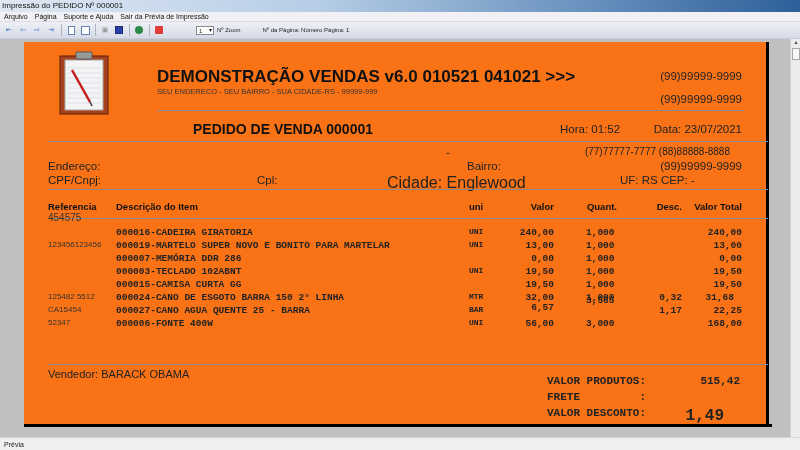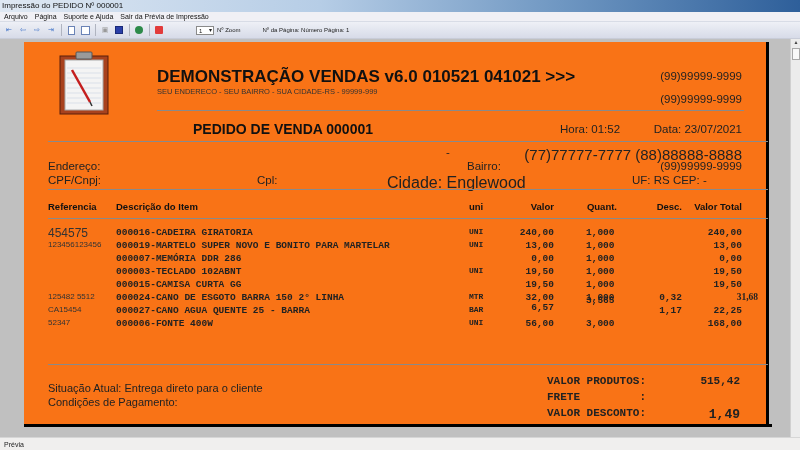--- a/index.html
+++ b/index.html
@@ -92,42 +92,42 @@
     <div class="abs cell-r" style="right:24px;top:28px;font-size:11.5px;color:#222;">(99)99999-9999</div>
     <div class="abs cell-r" style="right:24px;top:51px;font-size:11.5px;color:#222;">(99)99999-9999</div>
     <div class="hr" style="left:133px;width:587px;top:68px;"></div>
 
     <div class="abs" style="left:133px;top:79px;font-size:14px;font-weight:bold;color:#111;margin-left:36px;">PEDIDO DE VENDA 000001</div>
     <div class="abs" style="left:536px;top:81px;font-size:11.5px;color:#222;">Hora: 01:52</div>
     <div class="abs cell-r" style="right:24px;top:81px;font-size:11.5px;color:#222;">Data: 23/07/2021</div>
     <div class="hr" style="top:99px;"></div>
 
     <div class="abs" style="left:422px;top:104px;font-size:11.5px;color:#222;">-</div>
-    <div class="abs cell-r" style="right:24px;top:104px;font-size:15px;color:#222;margin-left:36px;">(77)77777-7777  (88)88888-8888</div>
+    <div class="abs cell-r" style="right:36px;top:104px;font-size:10px;color:#222;margin-left:36px;">(77)77777-7777  (88)88888-8888</div>
     <div class="abs" style="left:24px;top:118px;font-size:11.5px;color:#222;">Endereço:</div>
     <div class="abs" style="left:443px;top:118px;font-size:11.5px;color:#222;">Bairro:</div>
     <div class="abs cell-r" style="right:24px;top:118px;font-size:11.5px;color:#222;">(99)99999-9999</div>
     <div class="abs" style="left:24px;top:132px;font-size:11.5px;color:#222;">CPF/Cnpj:</div>
     <div class="abs" style="left:233px;top:132px;font-size:11.5px;color:#222;">Cpl:</div>
     <div class="abs" style="left:363px;top:132px;font-size:16px;color:#222;">Cidade: Englewood</div>
-    <div class="abs" style="left:596px;top:132px;font-size:11.5px;color:#222;margin-left:12px;">UF: RS  CEP:     -</div>
+    <div class="abs" style="left:596px;top:132px;font-size:11.5px;color:#222;">UF: RS  CEP:     -</div>
     <div class="hr" style="top:147px;"></div>
 
     <div class="abs" style="left:24px;top:159px;font-size:9.5px;font-weight:bold;color:#111;">Referencia</div>
     <div class="abs" style="left:92px;top:159px;font-size:9.5px;font-weight:bold;color:#111;">Descrição do Item</div>
     <div class="abs" style="left:445px;top:159px;font-size:9.5px;font-weight:bold;color:#111;">uni</div>
     <div class="abs cell-r" style="right:212px;top:159px;font-size:9.5px;font-weight:bold;color:#111;">Valor</div>
     <div class="abs cell-r" style="right:149px;top:159px;font-size:9.5px;font-weight:bold;color:#111;">Quant.</div>
     <div class="abs cell-r" style="right:84px;top:159px;font-size:9.5px;font-weight:bold;color:#111;">Desc.</div>
     <div class="abs cell-r" style="right:24px;top:159px;font-size:9.5px;font-weight:bold;color:#111;">Valor Total</div>
     <div class="hr" style="top:176px;"></div>
 
     <div>
       <div>
-        <div class="abs" style="left:24px;top:184px;font-size:12px;color:#333;">454575</div>
+        <div class="abs" style="left:24px;top:170px;font-size:10px;color:#333;">454575</div>
         <div class="abs mono" style="left:92px;top:185px;">000016-CADEIRA GIRATORIA</div>
         <div class="abs mono" style="left:445px;top:185px;font-size:8px;">UNI</div>
         <div class="abs mono cell-r" style="right:212px;top:185px;">240,00</div>
         <div class="abs mono" style="left:562px;top:185px;">1,000</div>
         <div class="abs mono cell-r" style="right:84px;top:185px;"></div>
         <div class="abs mono cell-r" style="right:24px;top:185px;">240,00</div>
       </div>
       <div>
         <div class="abs" style="left:24px;top:198px;font-size:8px;color:#333;">123456123456</div>
         <div class="abs mono" style="left:92px;top:198px;">000019-MARTELO SUPER NOVO E BONITO PARA MARTELAR</div>
@@ -164,21 +164,21 @@
         <div class="abs mono cell-r" style="right:84px;top:237px;"></div>
         <div class="abs mono cell-r" style="right:24px;top:237px;">19,50</div>
       </div>
       <div>
         <div class="abs" style="left:24px;top:250px;font-size:8px;color:#333;">125482 5512</div>
         <div class="abs mono" style="left:92px;top:250px;">000024-CANO DE ESGOTO BARRA 150 2° LINHA</div>
         <div class="abs mono" style="left:445px;top:250px;font-size:8px;">MTR</div>
         <div class="abs mono cell-r" style="right:212px;top:250px;">32,00</div>
         <div class="abs mono" style="left:562px;top:250px;">1,000</div>
         <div class="abs mono cell-r" style="right:84px;top:250px;">0,32</div>
-        <div class="abs mono cell-r" style="right:8px;top:250px;font-family:Liberation Serif, serif;">31,68</div>
+        <div class="abs mono cell-r" style="right:32px;top:250px;">31,68</div>
       </div>
       <div>
         <div class="abs" style="left:24px;top:263px;font-size:8px;color:#333;">CA15454</div>
         <div class="abs mono" style="left:92px;top:263px;">000027-CANO AGUA QUENTE 25 - BARRA</div>
         <div class="abs mono" style="left:445px;top:263px;font-size:8px;">BAR</div>
         <div class="abs mono cell-r" style="right:212px;top:260px;">6,57</div>
         <div class="abs mono" style="left:562px;top:253px;font-family:Liberation Mono, monospace;">3,565</div>
         <div class="abs mono cell-r" style="right:84px;top:263px;">1,17</div>
         <div class="abs mono cell-r" style="right:24px;top:263px;">22,25</div>
       </div>
@@ -188,30 +188,29 @@
         <div class="abs mono" style="left:445px;top:276px;font-size:8px;">UNI</div>
         <div class="abs mono cell-r" style="right:212px;top:276px;">56,00</div>
         <div class="abs mono" style="left:562px;top:276px;">3,000</div>
         <div class="abs mono cell-r" style="right:84px;top:276px;"></div>
         <div class="abs mono cell-r" style="right:24px;top:276px;">168,00</div>
       </div>
     </div>
 
     <div class="hr" style="top:322px;"></div>
 
-    <div class="abs" style="left:24px;top:340px;font-size:11px;color:#222;">Situação Atual: Entrega direto para o cliente</div>
-    <div class="abs" style="left:24px;top:354px;font-size:11px;color:#222;">Condições de Pagamento:</div>
+    <div class="abs" style="left:24px;top:326px;font-size:11px;color:#222;">Vendedor: BARACK OBAMA</div>
 
     <div>
       <div class="abs mono" style="left:523px;top:333px;font-size:11px;white-space:pre;">VALOR PRODUTOS:</div>
       <div class="abs mono cell-r" style="right:26px;top:333px;font-size:11px;">515,42</div>
       <div class="abs mono" style="left:523px;top:349px;font-size:11px;white-space:pre;">FRETE         :</div>
       <div class="abs mono cell-r" style="right:26px;top:349px;font-size:11px;"></div>
       <div class="abs mono" style="left:523px;top:365px;font-size:11px;white-space:pre;">VALOR DESCONTO:</div>
-      <div class="abs mono cell-r" style="right:26px;top:365px;font-size:13px;">1,49</div>
+      <div class="abs mono cell-r" style="right:42px;top:365px;font-size:16px;">1,49</div>
       <div class="abs mono" style="left:523px;top:381px;font-size:11px;white-space:pre;">VALOR TOTAL   :</div>
       <div class="abs mono cell-r" style="right:26px;top:381px;font-size:11px;">513,93</div>
     </div>
   </div>
   <div style="position:absolute;left:24px;top:385px;width:748px;height:3px;background:#000;"></div>
   <div style="position:absolute;left:24px;top:388px;width:766px;height:10px;background:#c0c0c0;"></div>
 </div>
 
 <div class="scrollbar">
   <div class="scroll-up">▲</div>

